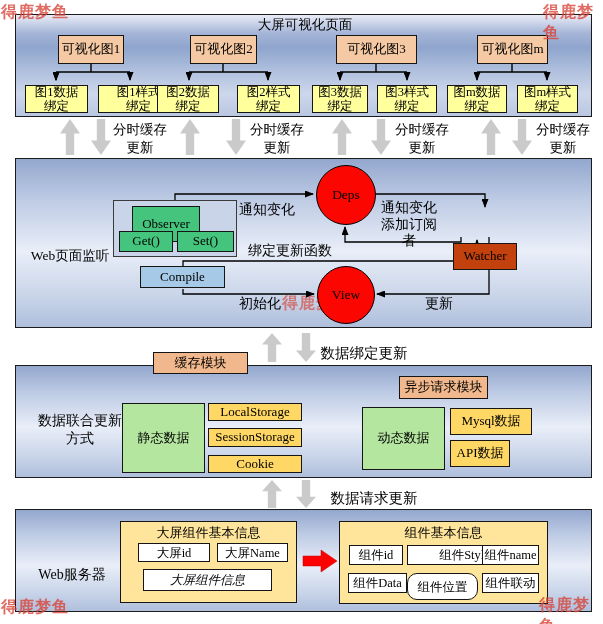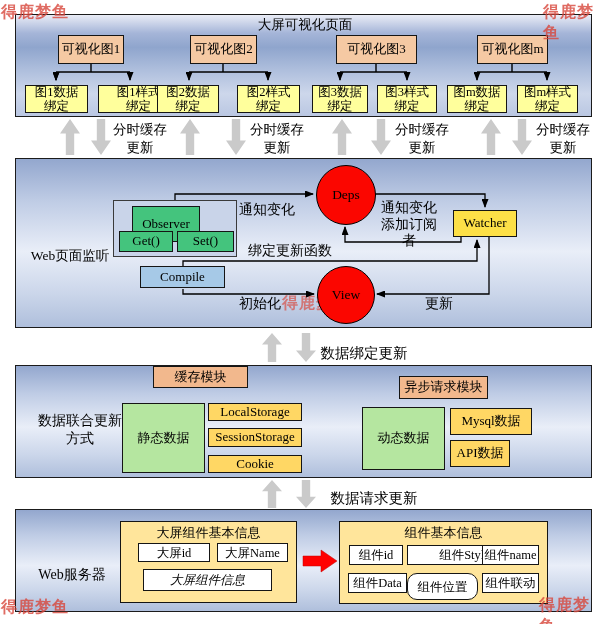--- a/index.html
+++ b/index.html
@@ -20,21 +20,21 @@
     font-size:13px;line-height:1.12;
   }
   .pre{white-space:pre-line;}
   .lbl{position:absolute;z-index:4;text-align:center;font-size:14px;line-height:1.3;}
   .salmon{background:#F5C9A3;}
   .salmon2{background:#F2B88D;}
   .yellow{background:#FFFF9C;font-size:12.5px;}
   .gold{background:#FFD764;}
   .green{background:#44C47D;}
   .greenlt{background:#B5E6A0;}
-  .cyan{background:#fde047;}
+  .cyan{background:#c2410c;margin-top:33px;}
   .blue{background:#A6C9E7;}
   .cream{background:#FFE59B;}
   .white{background:#FFFFFF;font-size:12.5px;}
   .wrapbox{position:absolute;box-sizing:border-box;border:1.3px solid #3a3a3a;background:#C9D4E9;z-index:3;}
   .circ{
     position:absolute;z-index:4;border-radius:50%;background:#FB0600;border:1.6px solid #000;
     display:flex;align-items:center;justify-content:center;font-size:13.5px;
   }
   .ga{position:absolute;background:#CACACA;z-index:2;}
   .ga.up{clip-path:polygon(50% 0,100% 40%,71% 40%,71% 100%,29% 100%,29% 40%,0 40%);}
@@ -158,21 +158,21 @@
 
   <section>
     <div class="ga up" style="left:262px;top:333px;width:20px;height:29px;"></div>
     <div class="ga down" style="left:296px;top:333px;width:20px;height:29px;"></div>
     <div class="lbl" style="left:316px;top:344px;width:96px;font-size:14.5px;">数据绑定更新</div>
   </section>
 
   <section>
     <div class="lbl pre" style="left:30px;top:412px;width:100px;">数据联合更新
 方式</div>
-    <div class="box salmon2" style="left:153px;top:366px;width:95px;height:22px;">缓存模块</div>
+    <div class="box salmon2" style="left:153px;top:352px;width:95px;height:22px;">缓存模块</div>
     <div class="box greenlt" style="left:122px;top:403px;width:83px;height:70px;">静态数据</div>
     <div class="box gold" style="left:208px;top:403px;width:94px;height:18px;">LocalStorage</div>
     <div class="box gold" style="left:208px;top:428px;width:94px;height:19px;">SessionStorage</div>
     <div class="box gold" style="left:208px;top:455px;width:94px;height:18px;">Cookie</div>
     <div class="box salmon2" style="left:399px;top:376px;width:89px;height:23px;">异步请求模块</div>
     <div class="box greenlt" style="left:362px;top:407px;width:83px;height:63px;">动态数据</div>
     <div class="box gold" style="left:450px;top:408px;width:82px;height:27px;">Mysql数据</div>
     <div class="box gold" style="left:450px;top:440px;width:60px;height:27px;">API数据</div>
   </section>
 

